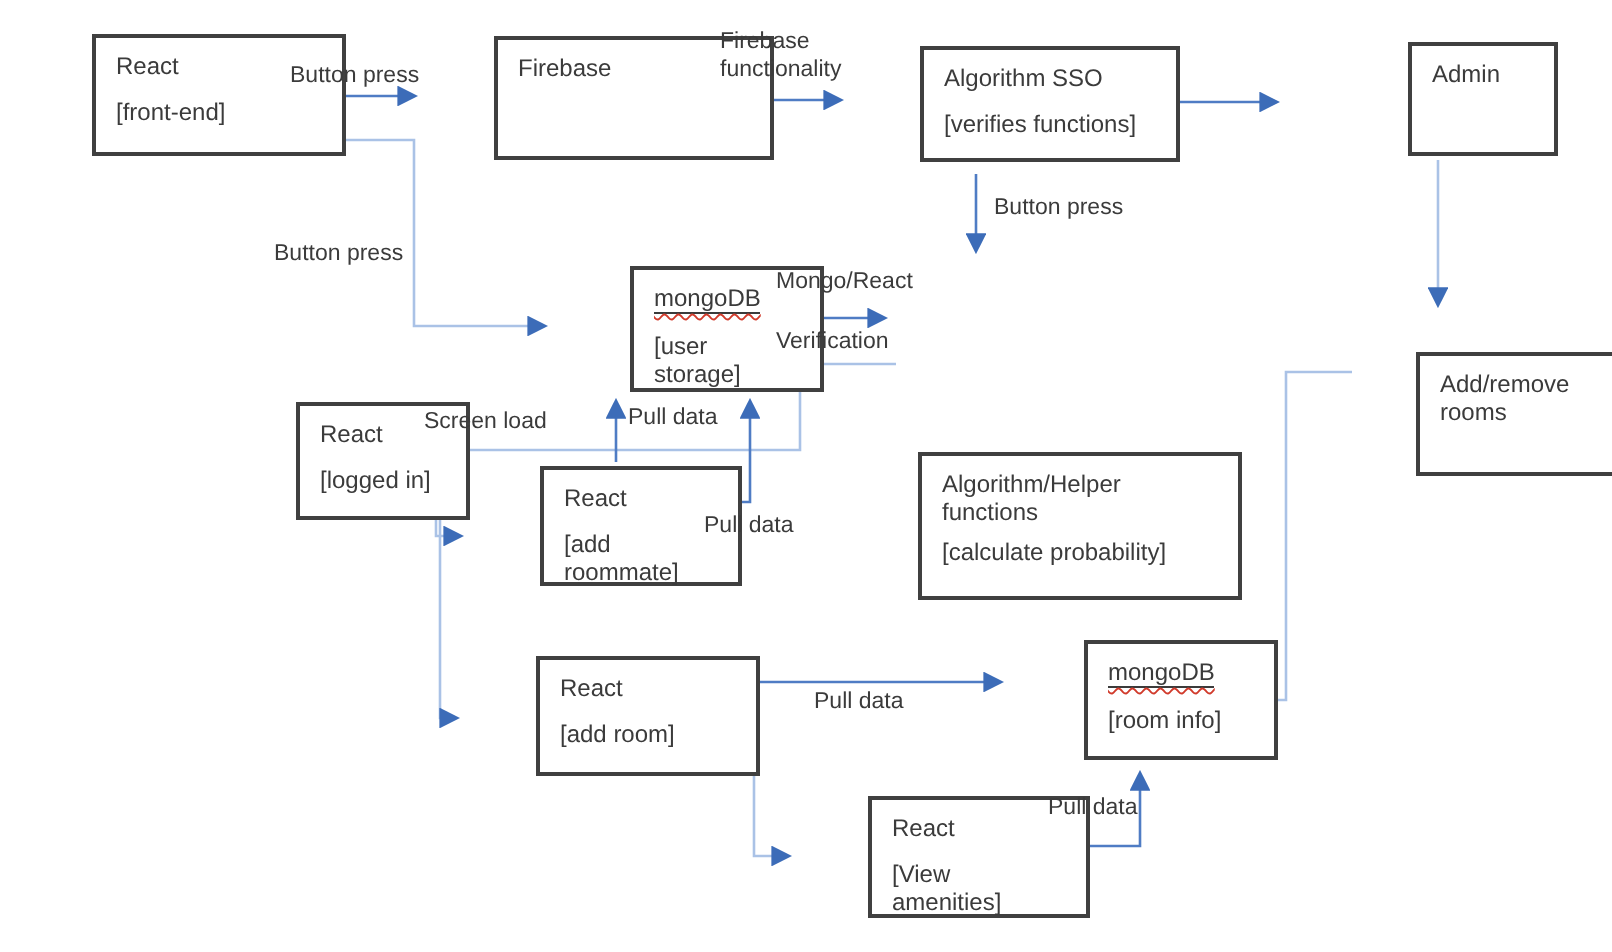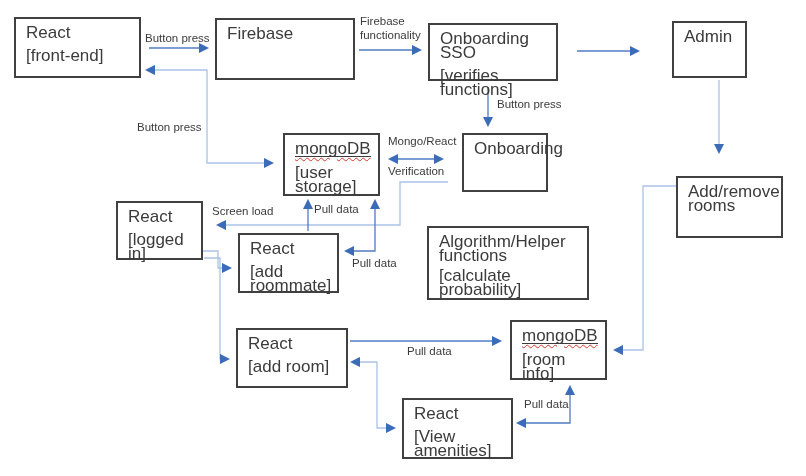--- a/index.html
+++ b/index.html
@@ -5,21 +5,21 @@
   html,body{margin:0;padding:0;background:#fff;}
   .canvas{
     position:relative;width:806px;height:476px;background:#ffffff;overflow:hidden;
     font-family:"Liberation Sans",sans-serif;color:#3b3b3b;
   }
   .connectors{position:absolute;left:0;top:0;width:806px;height:476px;}
   .cm{stroke:#4f7cc4;stroke-width:1.3;fill:none;}
   .cl{stroke:#aac2e6;stroke-width:1.3;fill:none;}
   .node{
     position:absolute;background:#ffffff;border:2px solid #404040;
-    box-sizing:border-box;padding:7px 10px;font-size:17px;line-height:14px;
+    box-sizing:border-box;padding:7px 10px;font-size:12px;line-height:14px;margin-left:32px;
   }
   .node .t{white-space:pre-line;}
   .node .s{margin-top:9px;}
   .node .s:empty{display:none;}
   .lbl{position:absolute;font-size:11.5px;line-height:14px;white-space:nowrap;}
   .lbl.wrap{white-space:normal;}
   .u{display:inline-block;border-bottom:1px solid #3b3b3b;padding-bottom:0px;}
   .wavy{text-decoration:underline wavy #d13b2c;text-decoration-thickness:1px;text-underline-offset:3px;}
 </style>
 </head>
@@ -54,38 +54,34 @@
   <div class="node" style="left:14px;top:17px;width:127px;height:61px">
     <div class="t">React</div>
     <div class="s">[front-end]</div>
   </div>
 
   <div class="node" style="left:215px;top:18px;width:140px;height:62px">
     <div class="t">Firebase</div>
   </div>
 
   <div class="node" style="left:428px;top:23px;width:130px;height:58px">
-    <div class="t">Onboarding SSO</div>
+    <div class="t">Algorithm SSO</div>
     <div class="s">[verifies functions]</div>
   </div>
 
   <div class="node" style="left:672px;top:21px;width:75px;height:57px">
     <div class="t">Admin</div>
 
   </div>
 
   <div class="node" style="left:283px;top:133px;width:97px;height:63px">
     <div class="t"><span class="u"><span class="wavy">mongoDB</span></span></div>
     <div class="s">[user storage]</div>
   </div>
 
-  <div class="node" style="left:462px;top:133px;width:86px;height:59px">
-    <div class="t">Onboarding</div>
-
-  </div>
 
   <div class="node" style="left:676px;top:176px;width:107px;height:62px">
     <div class="t">Add/remove rooms</div>
 
   </div>
 
   <div class="node" style="left:116px;top:201px;width:87px;height:59px">
     <div class="t">React</div>
     <div class="s">[logged in]</div>
   </div>

